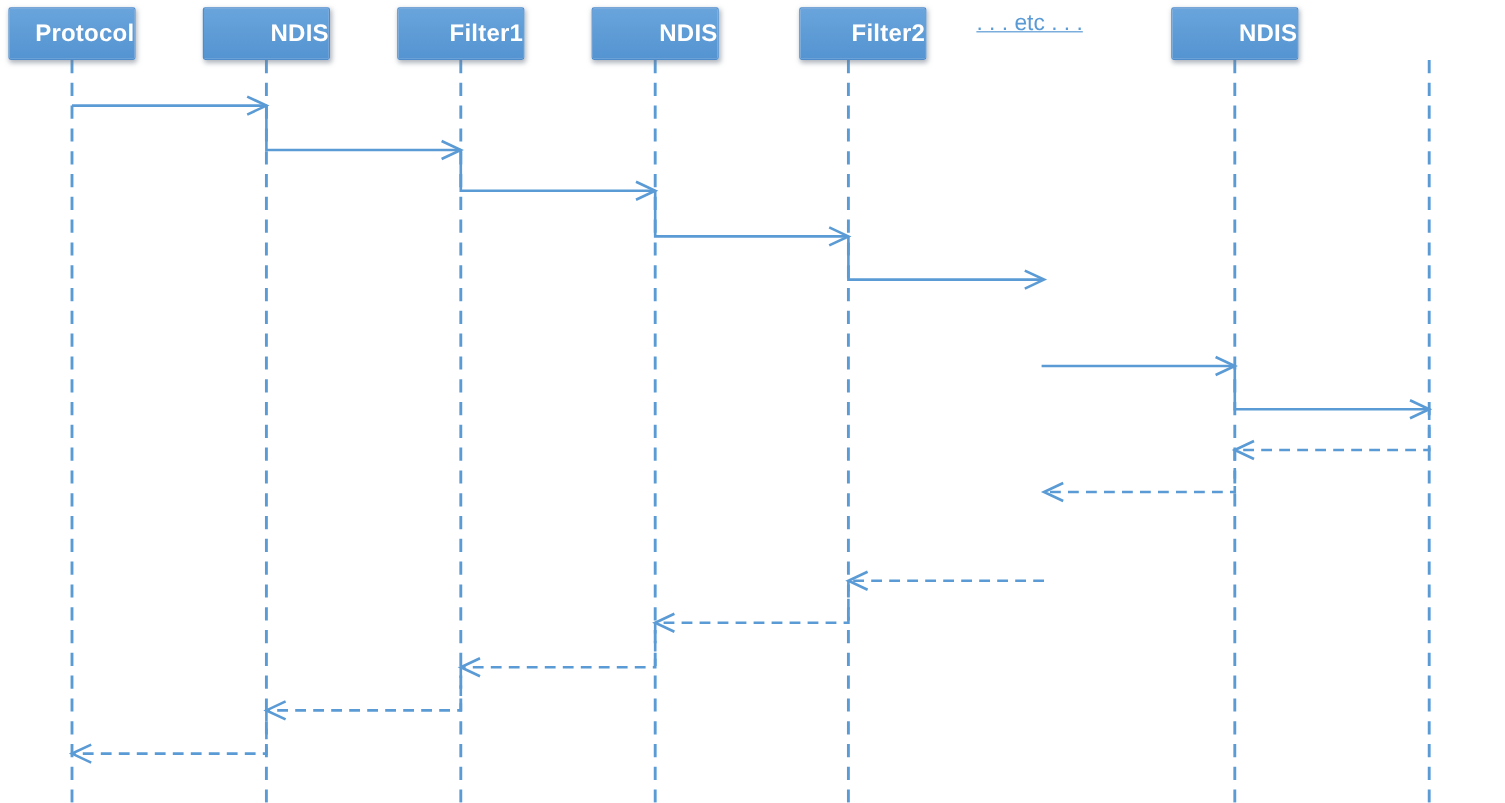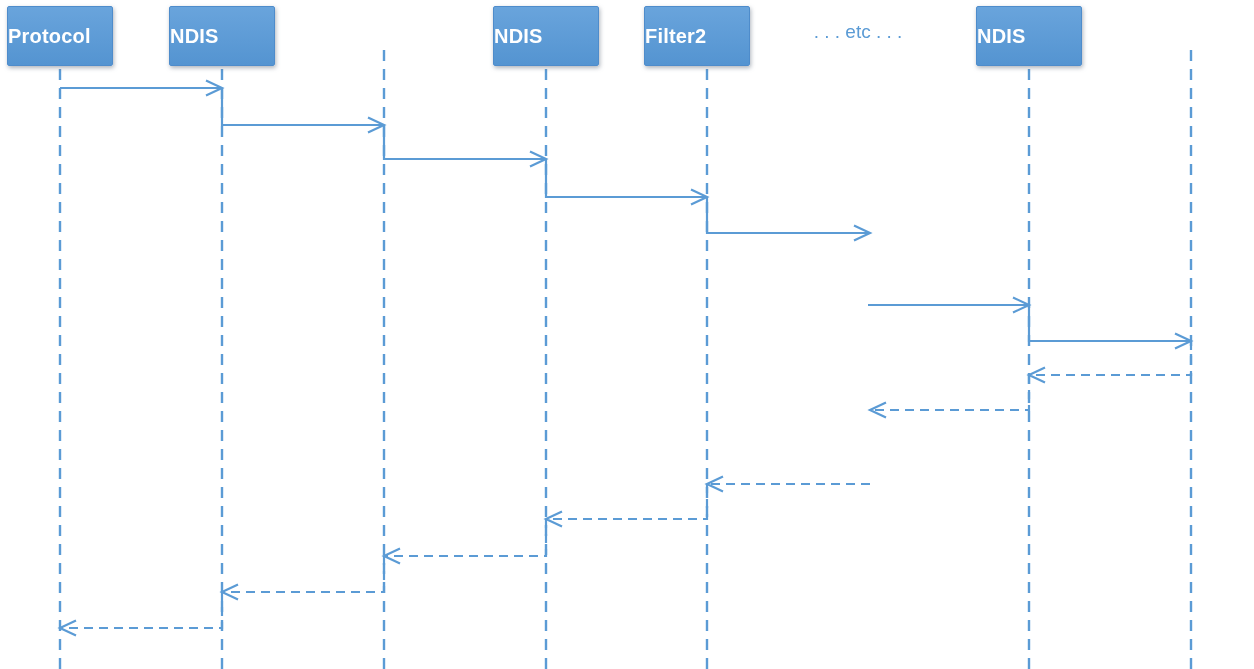--- a/index.html
+++ b/index.html
@@ -21,29 +21,29 @@
   .message {
     fill: none;
     stroke: var(--line-blue, #5B9BD5);
     stroke-width: 2.2;
   }
   .message.dashed { stroke-dasharray: 9 6; }
   .actor-box {
     position: absolute;
     top: 6px;
     width: 106px;
-    height: 60px;
+    height: 44px;
     box-sizing: border-box;
     background: linear-gradient(180deg, #69a4dc 0%, #5494d1 100%);
     border: 1px solid #4e8ccb;
     border-radius: 2px;
     box-shadow: 1px 2px 4px rgba(110, 120, 135, 0.55);
     display: flex;
     align-items: center;
-    justify-content: flex-start;
+    justify-content: flex-end;
   }
   .actor-label {
     color: #ffffff;
     font-size: 20px;
     font-weight: bold;
     letter-spacing: 0.2px;
     white-space: nowrap;
   }
   .etc-label {
     position: absolute;
@@ -83,29 +83,32 @@
         <path d="M 1191 341 L 1191 375 L 1029 375" class="message dashed" marker-end="url(#arrowhead)"></path>
         <path d="M 1029 375 L 1029 410 L 870 410" class="message dashed" marker-end="url(#arrowhead)"></path>
         <path d="M 870 484 L 707 484" class="message dashed" marker-end="url(#arrowhead)"></path>
         <path d="M 707 484 L 707 519 L 546 519" class="message dashed" marker-end="url(#arrowhead)"></path>
         <path d="M 546 519 L 546 556 L 384 556" class="message dashed" marker-end="url(#arrowhead)"></path>
         <path d="M 384 556 L 384 592 L 222 592" class="message dashed" marker-end="url(#arrowhead)"></path>
         <path d="M 222 592 L 222 628 L 60 628" class="message dashed" marker-end="url(#arrowhead)"></path>
       </g>
   </svg>
 
-  <div class="etc-label" id="etc-label" style="left: 858px; top: 32px;">. . . etc . . .</div>
+  <div class="etc-label" id="etc-label" style="left: 858px; top: 20px; text-decoration: underline;">. . . etc . . .</div>
 <div class="actor-box" style="left: 7px;">
       <span class="actor-label">Protocol</span>
     </div>
     <div class="actor-box" style="left: 169px;">
       <span class="actor-label">NDIS</span>
     </div>
+    <div class="actor-box" style="left: 331px;">
+      <span class="actor-label">Filter1</span>
+    </div>
     <div class="actor-box" style="left: 493px;">
       <span class="actor-label">NDIS</span>
     </div>
-    <div class="actor-box" style="left: 644px;">
+    <div class="actor-box" style="left: 666px;">
       <span class="actor-label">Filter2</span>
     </div>
     <div class="actor-box" style="left: 976px;">
       <span class="actor-label">NDIS</span>
     </div>
   </div>
 
 </body></html>

